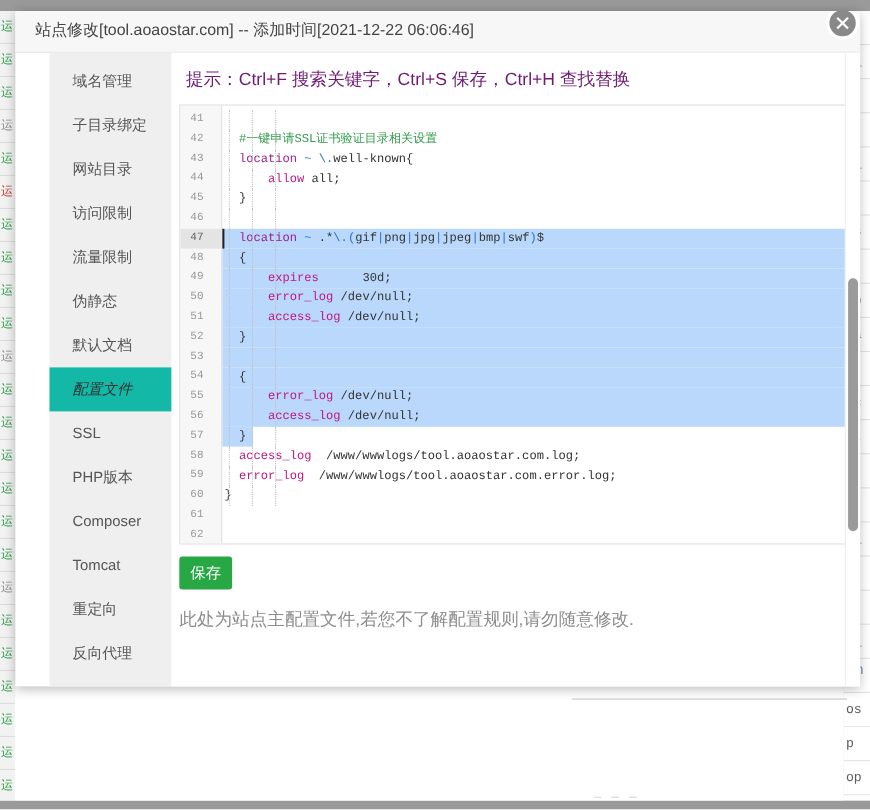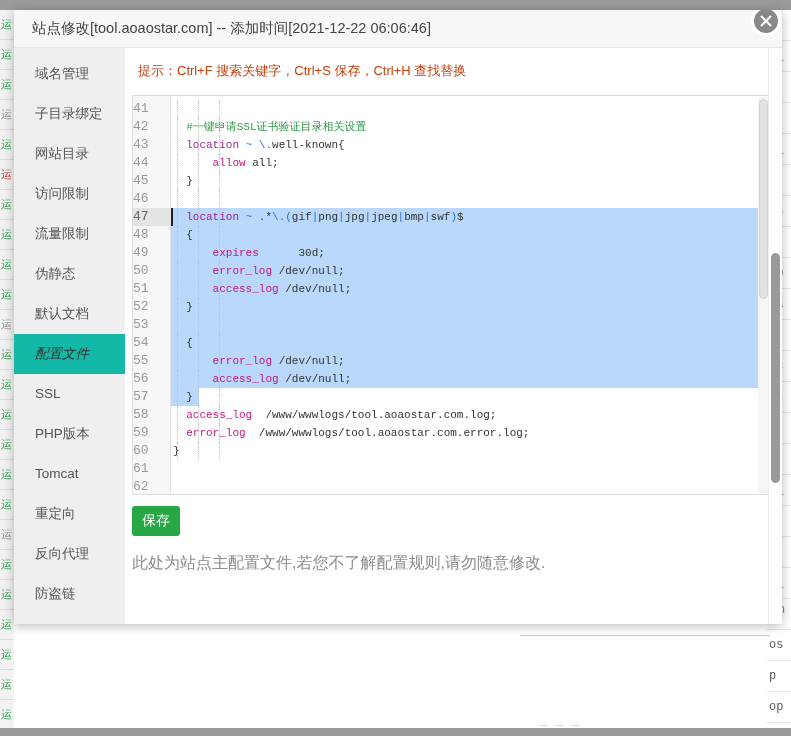--- a/index.html
+++ b/index.html
@@ -158,20 +158,21 @@
     display: flex;
   }
 
   
   #sidebar {
     width: 111px;
     background: #efefef;
     padding-top: 6px;
     box-sizing: border-box;
     flex: 0 0 111px;
+    margin-left: 31px;
   }
   .side-item {
     height: 40px;
     line-height: 40px;
     padding-left: 21px;
     font-size: 13.5px;
     color: #555555;
     cursor: pointer;
     white-space: nowrap;
     box-sizing: border-box;
@@ -183,22 +184,22 @@
   }
 
   
   #content {
     flex: 1 1 auto;
     background: #ffffff;
     position: relative;
     overflow: hidden;
   }
   #hint {
-    font-size: 13px;
-    color: #c2410c;
+    font-size: 16px;
+    color: #701a75;
     padding: 14px 0 0 13px;
     white-space: nowrap;
   }
 
   
   #editor-wrap {
     position: absolute;
     left: 7px; top: 47px;
     width: 639px; height: 400px;
     border: 1px solid #dedede;
@@ -211,24 +212,24 @@
     width: 38px;
     flex: 0 0 38px;
     background: #f7f7f7;
     border-right: 1px solid #e2e2e2;
     padding-top: 4px;
     box-sizing: border-box;
   }
   .ln {
     height: 18px;
     line-height: 18px;
-    text-align: left;
+    text-align: center;
     padding-right: 7px;
     font-family: "Liberation Mono", monospace;
-    font-size: 13px;
+    font-size: 10px;
     color: #999999;
     box-sizing: border-box;
   }
   .ln.active {
     background: #e4e4e4;
     color: #666666;
   }
   #code {
     flex: 1 1 auto;
     position: relative;
@@ -400,20 +401,21 @@
         <div class="side-item"><span>域名管理</span></div>
         <div class="side-item"><span>子目录绑定</span></div>
         <div class="side-item"><span>网站目录</span></div>
         <div class="side-item"><span>访问限制</span></div>
         <div class="side-item"><span>流量限制</span></div>
         <div class="side-item"><span>伪静态</span></div>
         <div class="side-item"><span>默认文档</span></div>
         <div class="side-item active"><span>配置文件</span></div>
         <div class="side-item"><span>SSL</span></div>
         <div class="side-item"><span>PHP版本</span></div>
+        <div class="side-item"><span>Composer</span></div>
         <div class="side-item"><span>Tomcat</span></div>
         <div class="side-item"><span>重定向</span></div>
         <div class="side-item"><span>反向代理</span></div>
         <div class="side-item"><span>防盗链</span></div>
         <div class="side-item"><span>网站日志</span></div>
       </div>
 
     <div id="content">
 
       <div id="hint">提示：Ctrl+F 搜索关键字，Ctrl+S 保存，Ctrl+H 查找替换</div>

